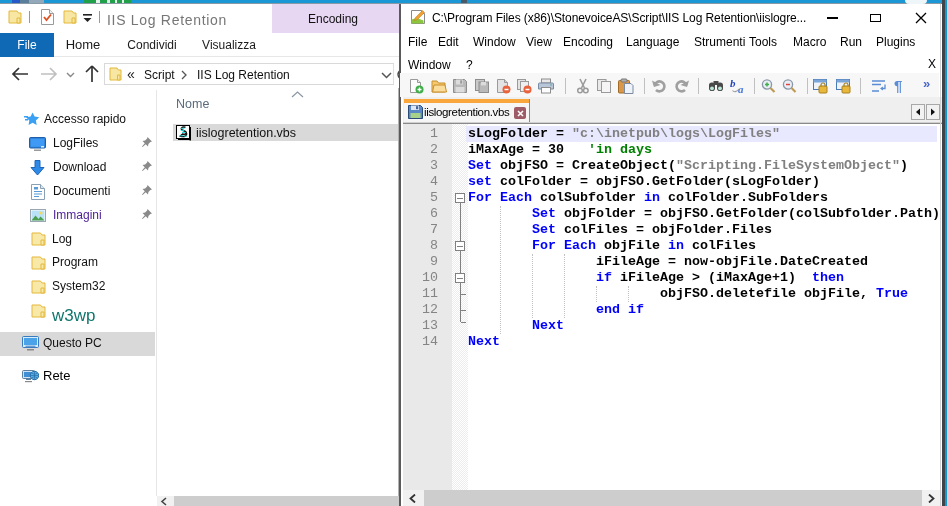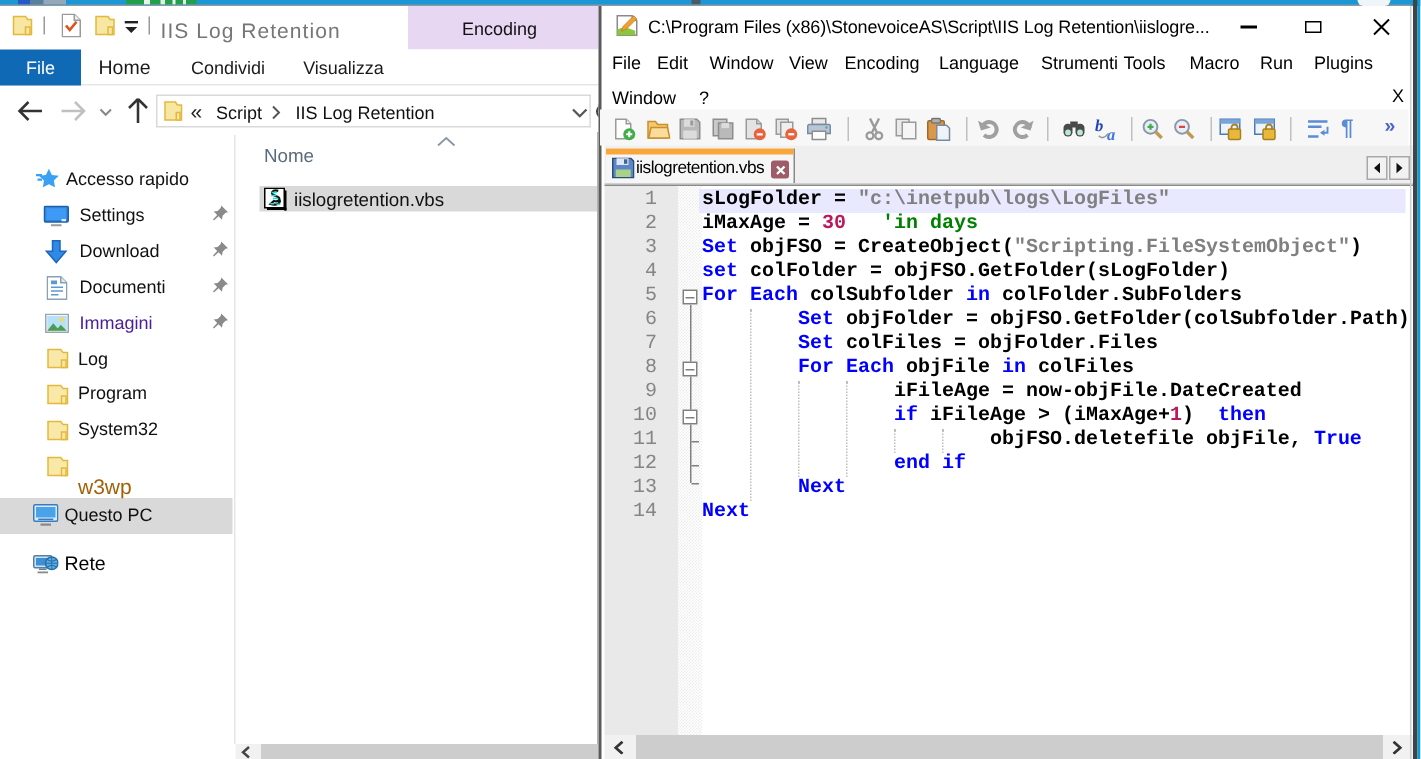--- a/index.html
+++ b/index.html
@@ -1,20 +1,20 @@
 <!DOCTYPE html>
 <html><head>
 <meta charset="utf-8">
 <style>
 * { margin:0; padding:0; box-sizing:border-box; }
 html,body { width:947px; height:506px; }
 body { position:relative; font-family:"Liberation Sans",sans-serif; background:#fff; overflow:hidden; }
 .a { position:absolute; }
 svg { display:block; }
-.k { color:#0000ff; } .s { color:#808080; } .n { color:#be185d; } .c { color:#008000; }
+.k { color:#0000ff; } .s { color:#808080; } .n { color:#000000; } .c { color:#008000; }
 </style>
 </head>
 <body>
 
 <div class="a" style="left:0;top:0;width:947px;height:4px;background:#1b97d5;"></div>
 <div class="a" style="left:12px;top:0;width:8px;height:3px;background:#2758c8;"></div>
 <div class="a" style="left:20px;top:0;width:9px;height:3px;background:#5a7f9a;"></div>
 <div class="a" style="left:29px;top:0;width:15px;height:3px;background:#93a9b9;"></div>
 <div class="a" style="left:84px;top:0;width:47px;height:3px;background:#21a04a;"></div>
 <div class="a" style="left:96px;top:0;width:4px;height:3px;background:#e8f5ec;"></div>
@@ -95,21 +95,21 @@
       <rect x="0" y="4" width="4" height="1.5" fill="#3aa0f3"></rect>
       <rect x="1" y="7" width="3" height="1.5" fill="#3aa0f3"></rect>
     </svg>
   <div class="a" style="left:44px;top:108px;font-size:12px;color:#111;">Accesso rapido</div>
   <svg class="a" style="left:29px;top:133px" width="17" height="14" viewBox="0 0 17 14">
       <rect x="0.5" y="0.5" width="16" height="10.5" rx="1" fill="#2f81d6" stroke="#1d5fa8"></rect>
       <rect x="1.8" y="1.8" width="13.4" height="8" fill="#3e9af5"></rect>
       <rect x="12" y="9" width="3" height="1.5" fill="#d9edff"></rect>
       <rect x="5" y="12.5" width="7" height="1.5" fill="#9a9a9a"></rect>
     </svg>
-  <div class="a" style="left:53px;top:132px;font-size:12px;color:#111;">Settings</div>
+  <div class="a" style="left:53px;top:132px;font-size:12px;color:#111;">LogFiles</div>
   <svg class="a" style="left:30px;top:156px" width="15" height="16" viewBox="0 0 15 16">
       <path d="M5 0.5 h5 v7 h4 L7.5 15 L1 7.5 h4 z" fill="#2e8ae6" stroke="#1d66bb"></path>
     </svg>
   <div class="a" style="left:53px;top:156px;font-size:12px;color:#111;">Download</div>
   <svg class="a" style="left:31px;top:180px" width="14" height="16" viewBox="0 0 14 16">
       <path d="M0.5 0.5 h9 l4 4 v11 h-13 z" fill="#fff" stroke="#8aa0b5"></path>
       <path d="M9.5 0.5 v4 h4" fill="#dde8f2" stroke="#8aa0b5"></path>
       <rect x="3" y="7" width="8" height="1" fill="#5b9bd5"></rect>
       <rect x="3" y="9.5" width="8" height="1" fill="#5b9bd5"></rect>
       <rect x="3" y="12" width="5" height="1" fill="#5b9bd5"></rect>
@@ -135,21 +135,21 @@
   <div class="a" style="left:52px;top:251px;font-size:12px;color:#111;">Program</div>
   <svg class="a" style="left:31px;top:276px" width="15" height="14" viewBox="0 0 15 14">
       <path d="M1 1 h8.5 l1.5 2 H14 v10 H1 z" fill="#f9e9a9" stroke="#e3b83d"></path>
       <path d="M10 8 h3 v5 h-3 z" fill="#f9e9a9" stroke="#e3b83d"></path>
     </svg>
   <div class="a" style="left:52px;top:275px;font-size:12px;color:#111;">System32</div>
   <svg class="a" style="left:31px;top:300px" width="15" height="14" viewBox="0 0 15 14">
       <path d="M1 1 h8.5 l1.5 2 H14 v10 H1 z" fill="#f9e9a9" stroke="#e3b83d"></path>
       <path d="M10 8 h3 v5 h-3 z" fill="#f9e9a9" stroke="#e3b83d"></path>
     </svg>
-  <div class="a" style="left:52px;top:312px;font-size:14px;color:#a16207;">w3wp</div>
+  <div class="a" style="left:52px;top:302px;font-size:17px;color:#0f766e;">w3wp</div>
   <svg class="a" style="left:22px;top:332px" width="17" height="15" viewBox="0 0 17 15">
       <rect x="0.5" y="0.5" width="16" height="11" rx="1" fill="#d6eefc" stroke="#3a7bbf"></rect>
       <rect x="2" y="2" width="13" height="7" fill="#4aa3e8"></rect>
       <rect x="3.5" y="9.7" width="10" height="1" fill="#3a7bbf"></rect>
       <rect x="5" y="13" width="7" height="1.5" fill="#8a8a8a"></rect>
     </svg>
   <div class="a" style="left:43px;top:332px;font-size:12px;color:#111;">Questo PC</div>
   <svg class="a" style="left:22px;top:364px" width="17" height="16" viewBox="0 0 17 16">
       <rect x="0.5" y="2.5" width="12" height="8" rx="1" fill="#cde4f5" stroke="#5a7f9f"></rect>
       <rect x="2" y="4" width="9" height="5" fill="#3f8fd6"></rect>

